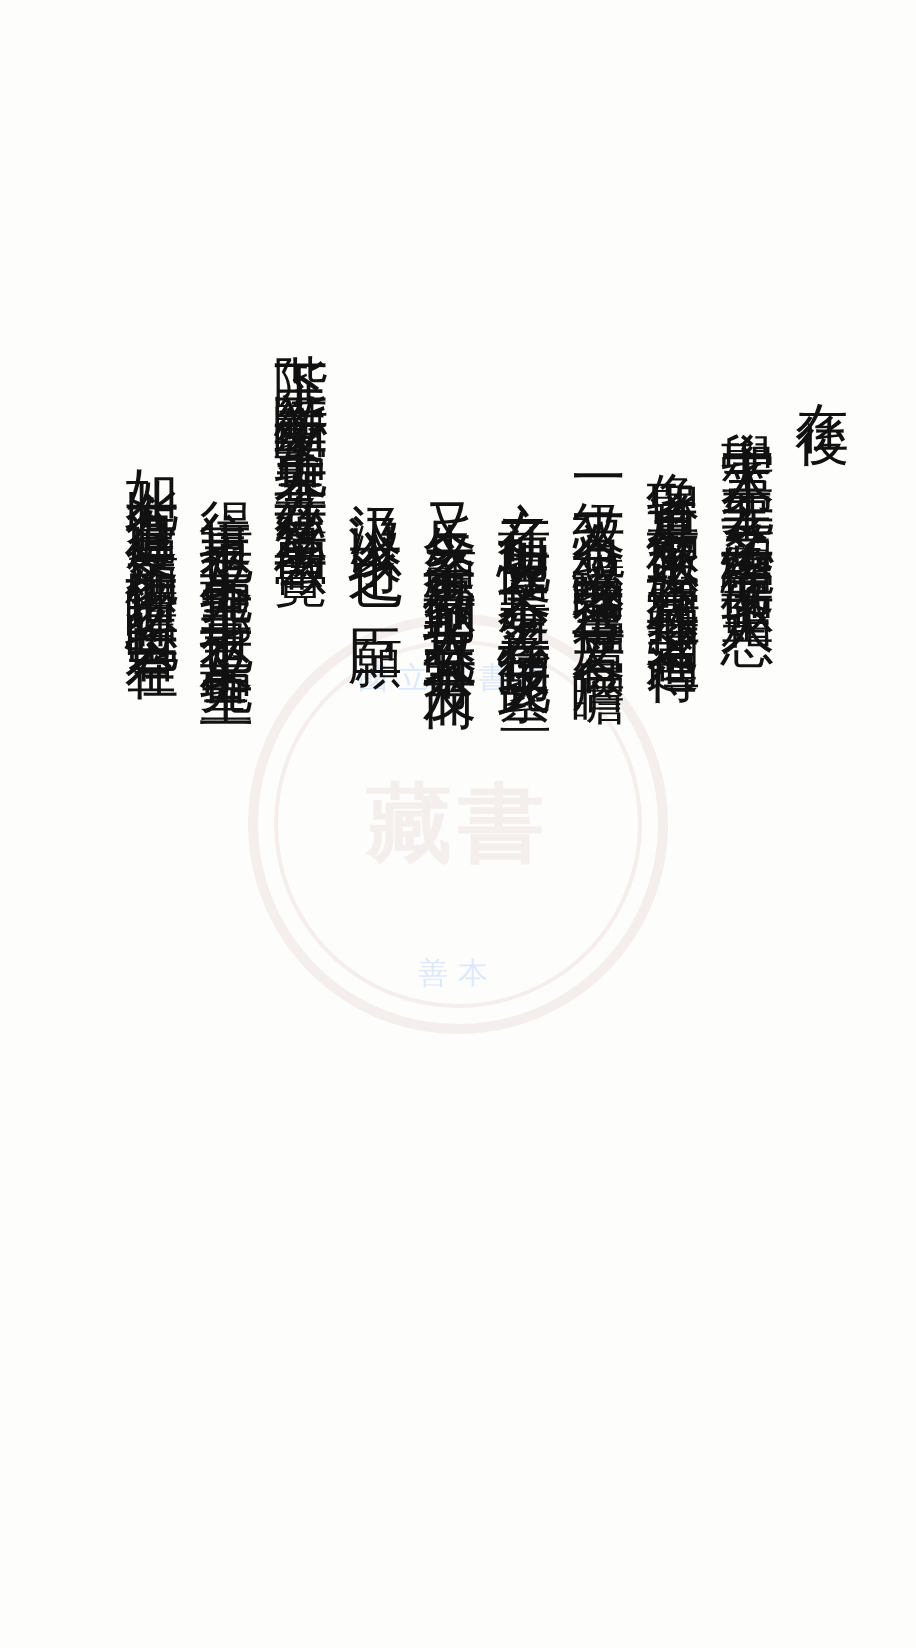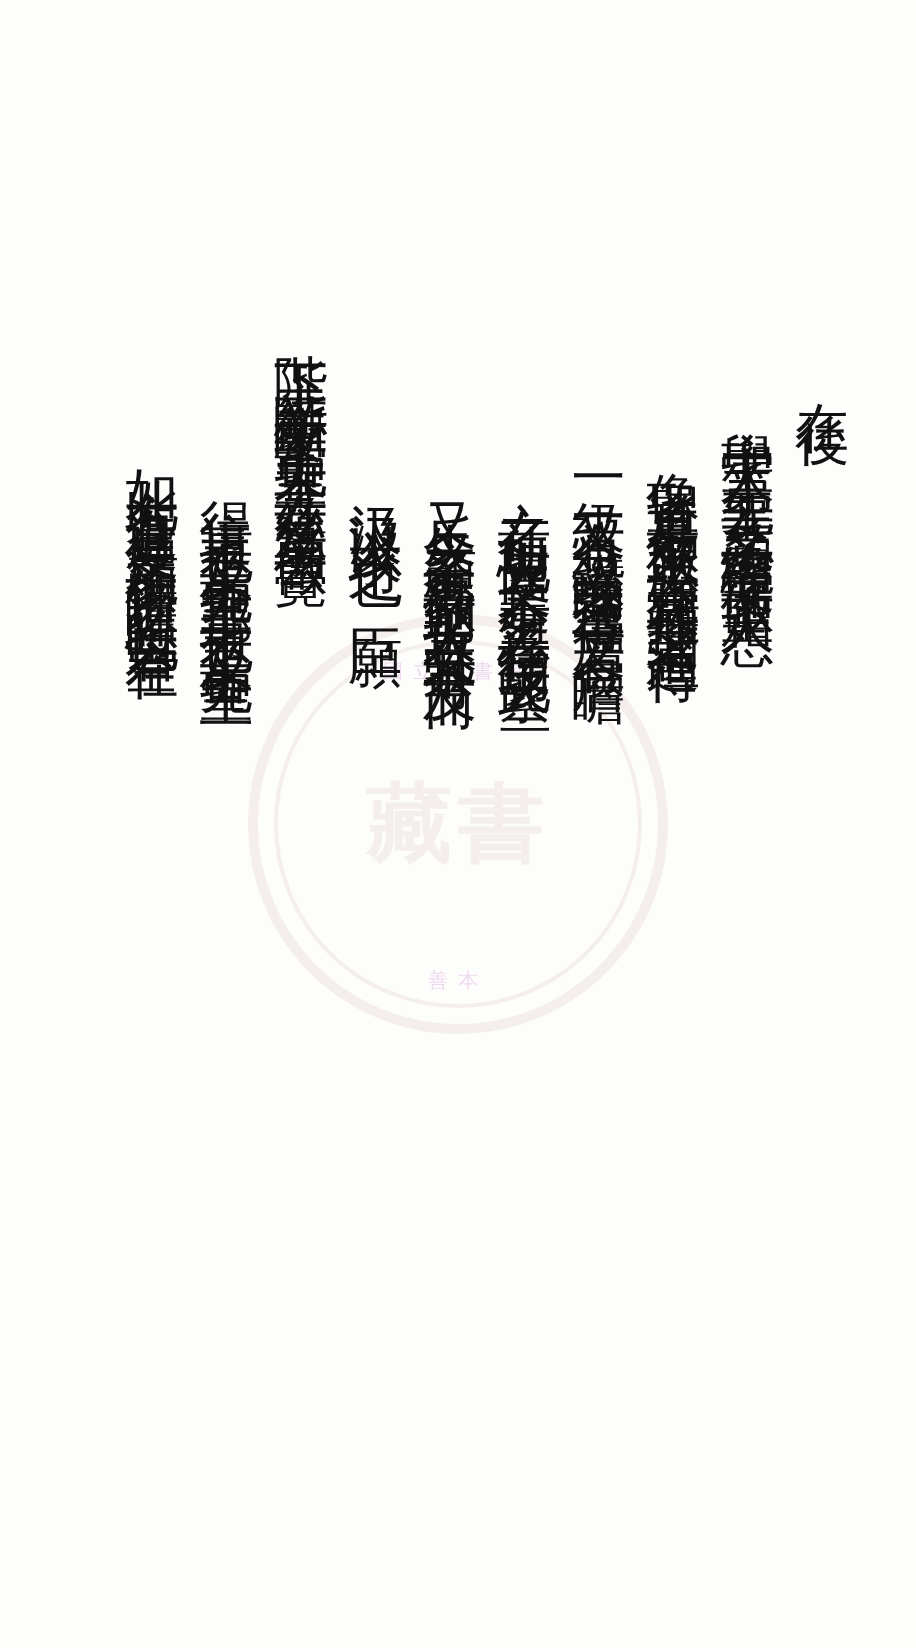--- a/index.html
+++ b/index.html
@@ -50,22 +50,22 @@
     color: #c9a7a0;
     font-size: 86px;
     letter-spacing: 6px;
     font-family: "DejaVu Serif", serif;
     font-weight: bold;
   }
   .watermark .seal-arc {
     position: absolute;
     left: 50%;
     transform: translateX(-50%);
-    color: #a21caf;
-    font-size: 20px;
+    color: #3b82f6;
+    font-size: 30px;
     letter-spacing: 10px;
     white-space: nowrap;
   }
   .watermark .seal-arc.top { top: 44px; }
   .watermark .seal-arc.bottom { bottom: 40px; }
 
   
   .text-block {
     position: absolute;
     top: 0;

